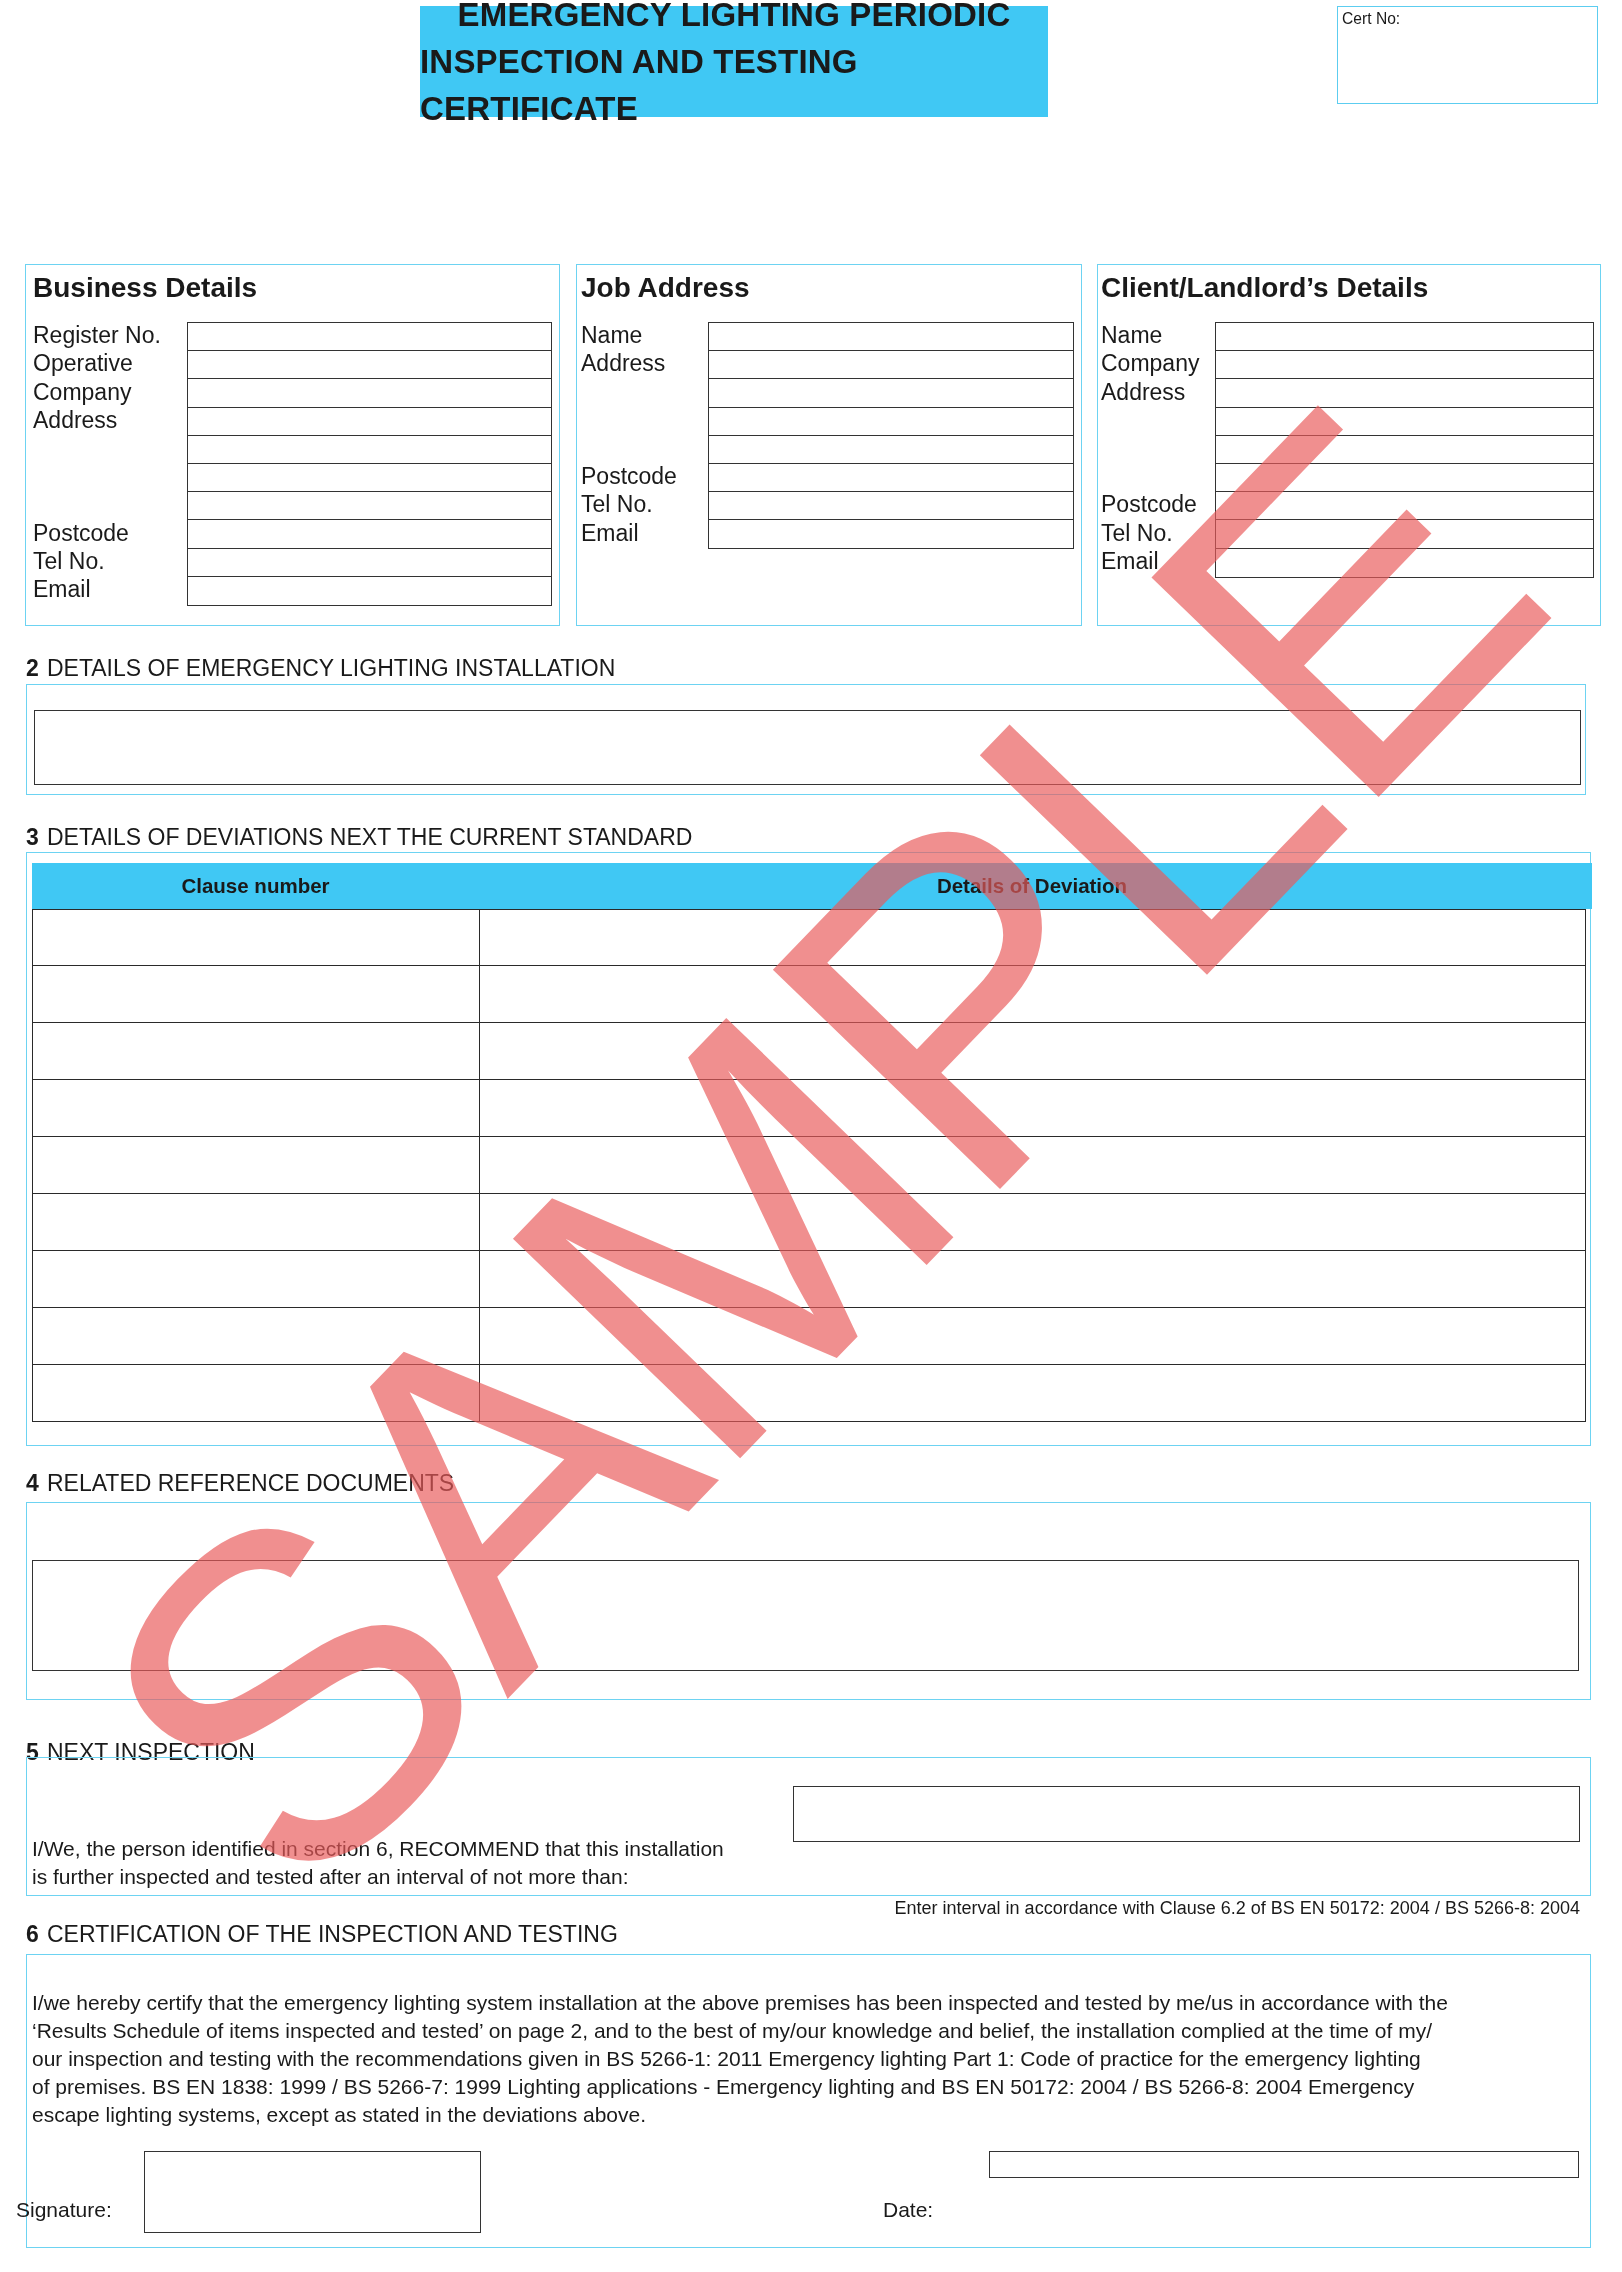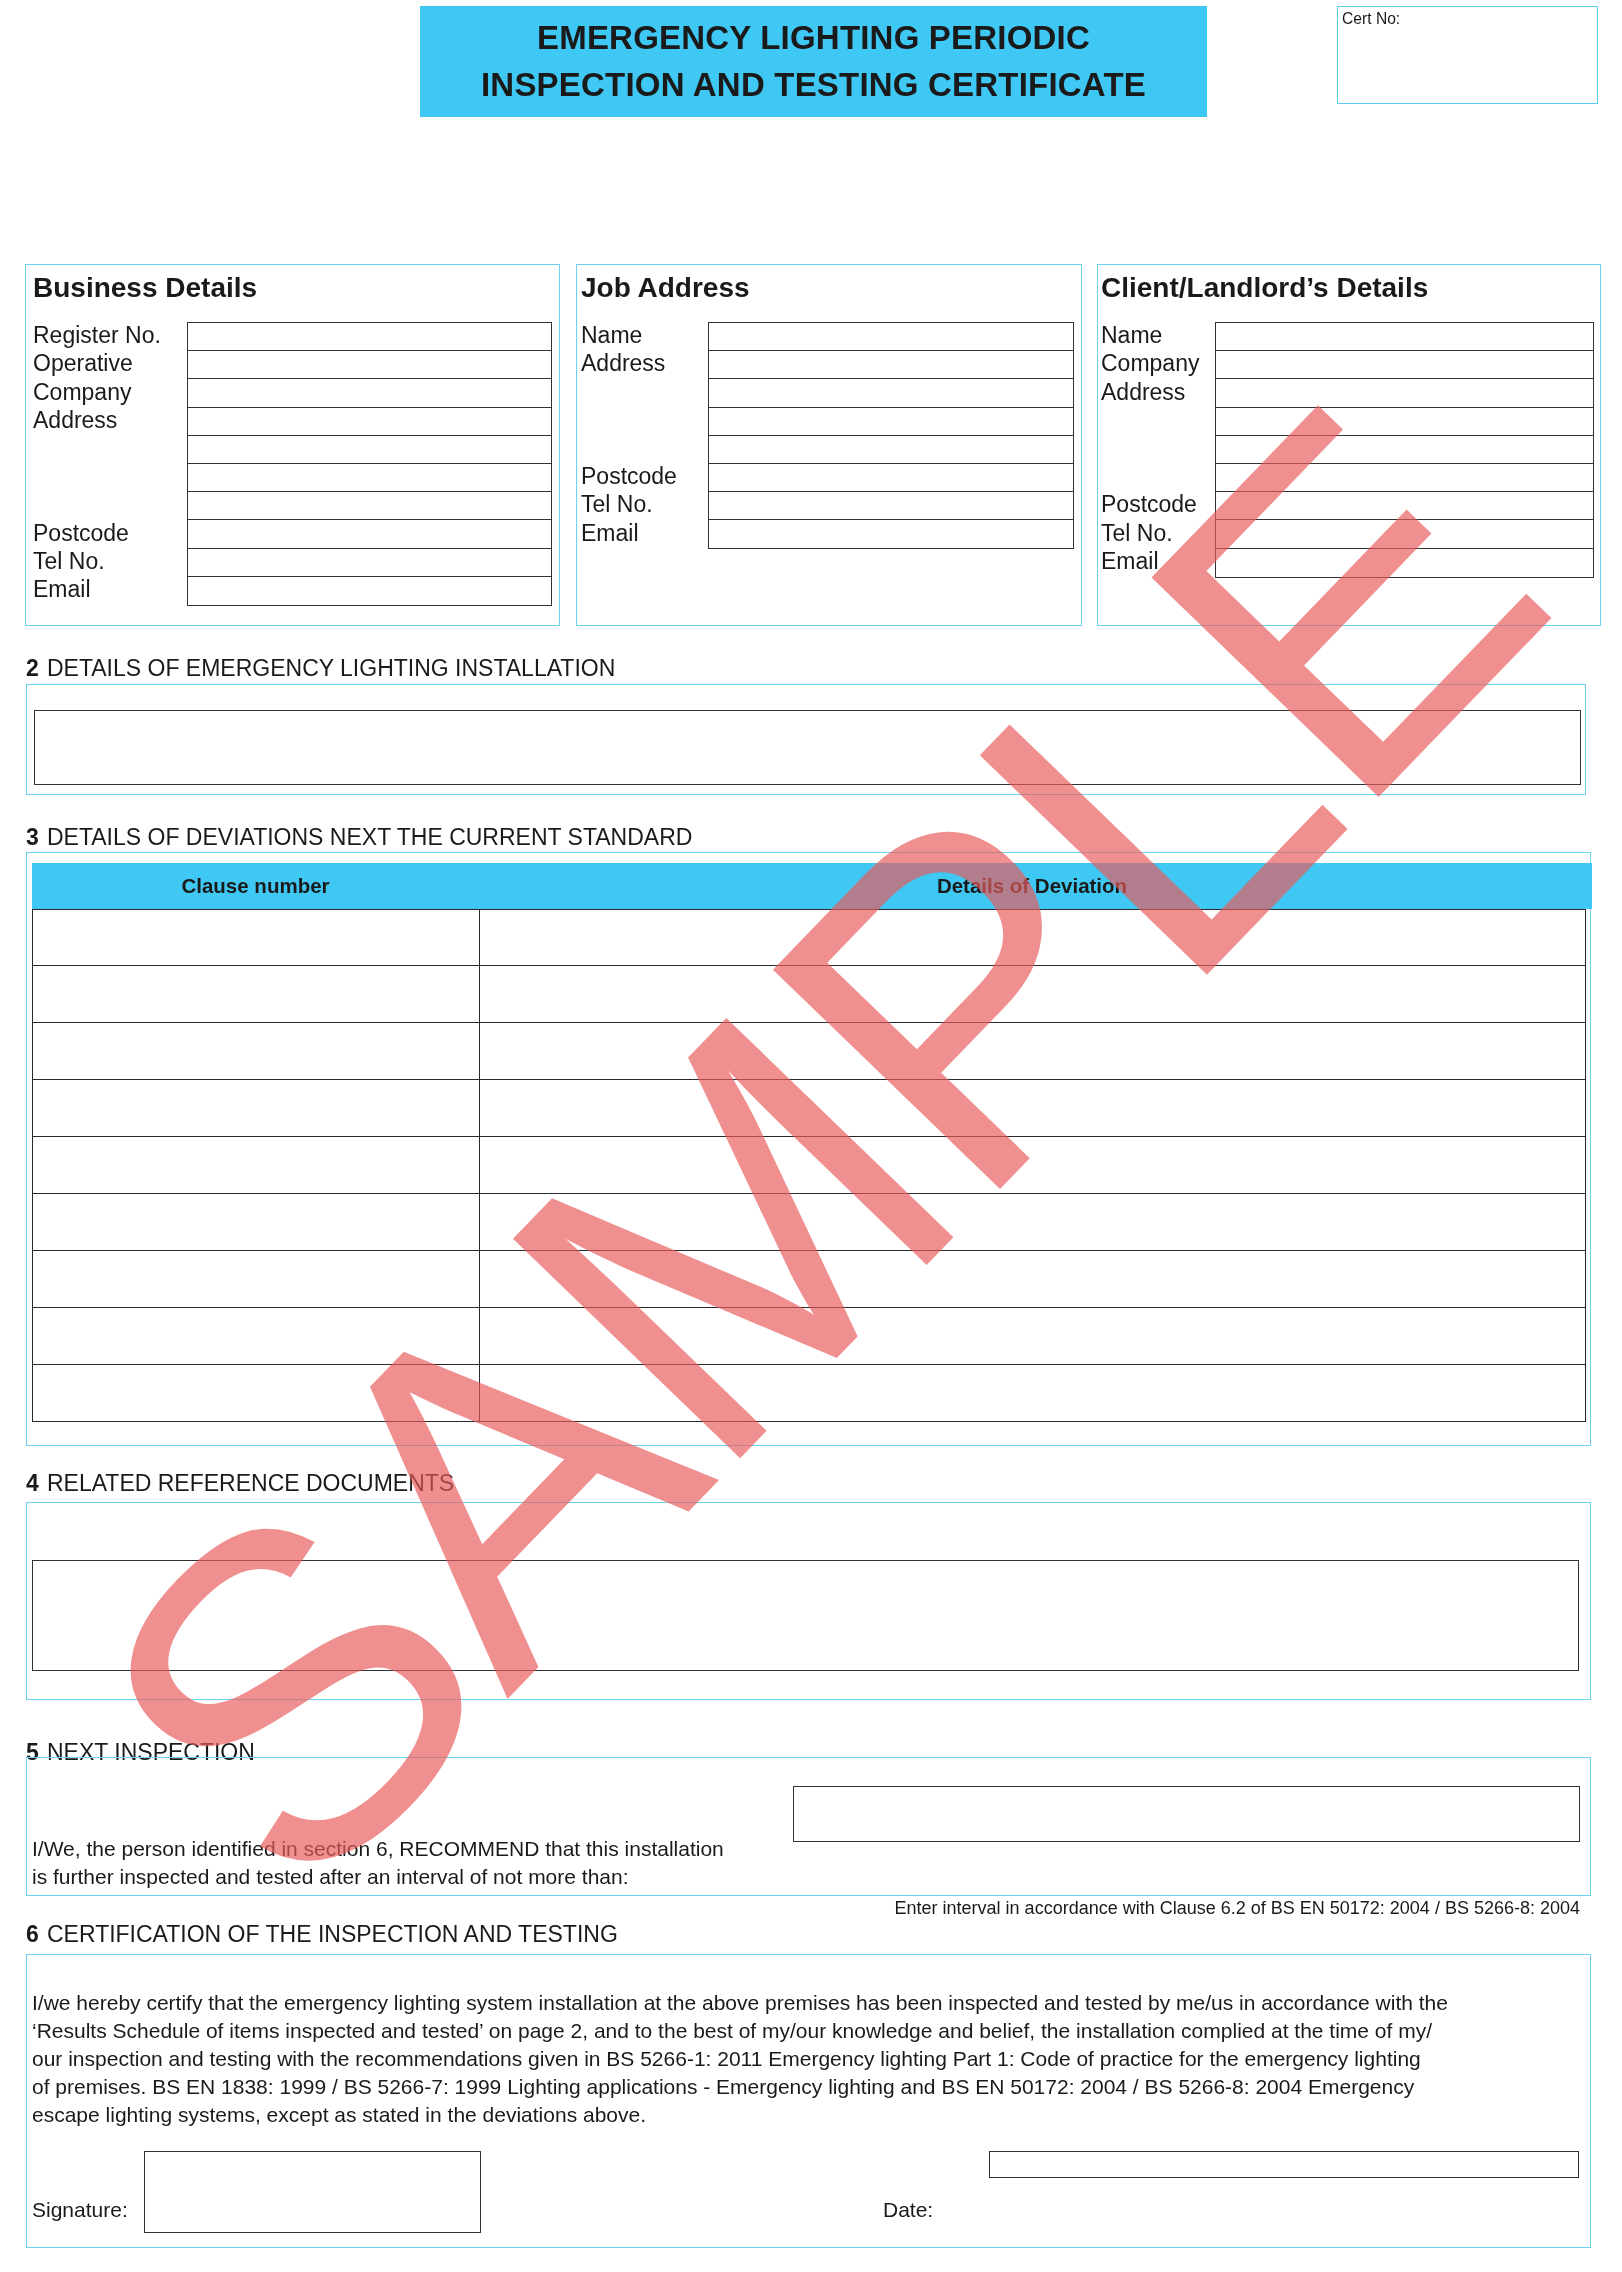--- a/index.html
+++ b/index.html
@@ -1,19 +1,19 @@
 <!DOCTYPE html>
 <html style="font-size:13px"><head>
 <meta charset="utf-8">
 <style>
   html, body { margin:0; padding:0; background:#ffffff; }
   body { width:1623px; height:2273px; position:relative; overflow:hidden;
          font-family:"Liberation Sans", sans-serif; color:#1a1a1a; }
   .abs { position:absolute; }
-  .title-box { left:420px; top:5.7px; width:787px; height:111px; background:#40c8f4;
+  .title-box { left:420px; top:5.7px; width:628px; height:111px; background:#40c8f4;
                display:flex; flex-direction:column; align-items:center; justify-content:center; }
   .title-line { font-weight:bold; font-size:33px; line-height:47px; color:#1a1a1a; letter-spacing:0.2px; }
   .cert-box { left:1337px; top:5.7px; width:261px; height:98px; border:1.6px solid #5ccdf0; box-sizing:border-box; }
   .cert-label { position:absolute; left:4.1px; top:3.3px; font-size:15.6px; }
   .panel { border:1.6px solid #6dd3f2; box-sizing:border-box; }
   .panel-title { position:absolute; font-weight:bold; font-size:28px; }
   .field-label { position:absolute; font-size:23px; line-height:28px; }
   .field-input { position:absolute; border:1.6px solid #333; box-sizing:border-box; background:#fff; }
   .sec-head { position:absolute; left:26px; font-size:23px; line-height:28px; }
   .sec-head b { margin-right:8.2px; }
@@ -176,21 +176,21 @@
   <b>6</b><span>CERTIFICATION OF THE INSPECTION AND TESTING</span>
 </div>
 <div class="abs panel" style="left:26px;top:1954px;width:1565px;height:294px;"></div>
 <div class="para">
   <div>I/we hereby certify that the emergency lighting system installation at the above premises has been inspected and tested by me/us in accordance with the</div>
   <div>‘Results Schedule of items inspected and tested’ on page 2, and to the best of my/our knowledge and belief, the installation complied at the time of my/</div>
   <div>our inspection and testing with the recommendations given in BS 5266-1: 2011 Emergency lighting Part 1: Code of practice for the emergency lighting</div>
   <div>of premises. BS EN 1838: 1999 / BS 5266-7: 1999 Lighting applications - Emergency lighting and BS EN 50172: 2004 / BS 5266-8: 2004 Emergency</div>
   <div>escape lighting systems, except as stated in the deviations above.</div>
 </div>
-<div class="plain" style="left:32px;top:2151px;">Signature:</div>
+<div class="plain" style="left:16px;top:2151px;">Signature:</div>
 <div class="field-input" style="left:144px;top:2151px;width:337px;height:82px;"></div>
 <div class="plain" style="left:883px;top:2151px;">Date:</div>
 <div class="field-input" style="left:989px;top:2151px;width:590px;height:27px;"></div>
 
 <div class="plain" style="right:23px;top:2257px;font-size:15.6px;">Page: 1 of 2</div>
 
 <div class="watermark">SAMPLE</div>
 
 
 </body></html>

